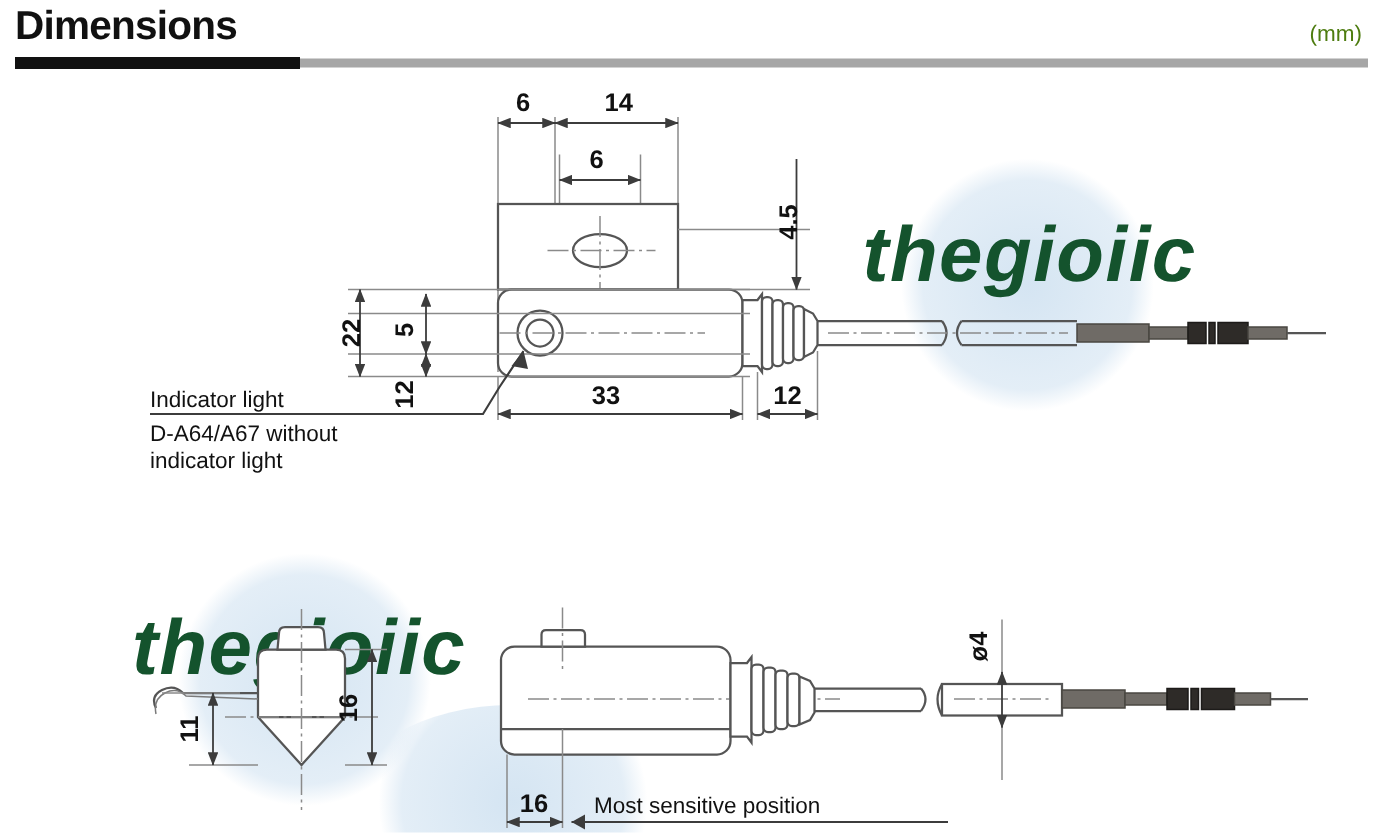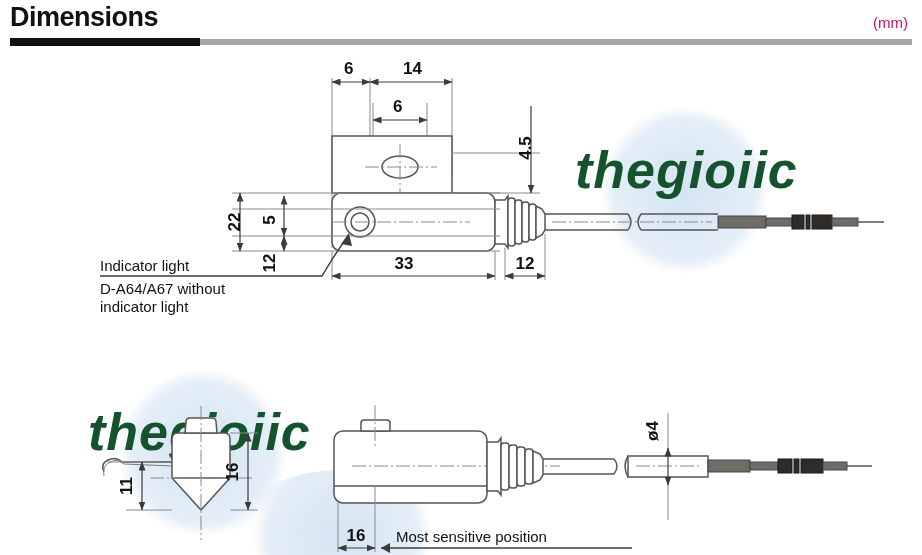--- a/index.html
+++ b/index.html
@@ -16,21 +16,21 @@
 
   
   .header{position:absolute;left:0;top:0;width:922px;height:48px;}
   .header-title{
     position:absolute;left:10px;top:2px;
     font-size:27px;font-weight:bold;letter-spacing:-0.5px;
     color:#111;
   }
   .unit-label{
     position:absolute;right:14px;top:14px;
-    font-size:15px;color:#be185d;
+    font-size:15px;color:#4d7c0f;
   }
   .rule-dark{position:absolute;left:10px;top:38px;width:190px;height:8px;background:#111;}
   .rule-light{position:absolute;left:200px;top:39px;width:712px;height:6px;background:#a6a6a6;}
 
   
   .canvas{position:absolute;left:0;top:48px;width:922px;height:507px;}
   .canvas svg{display:block;}
 
   
   .wm{position:absolute;pointer-events:none;user-select:none;}

